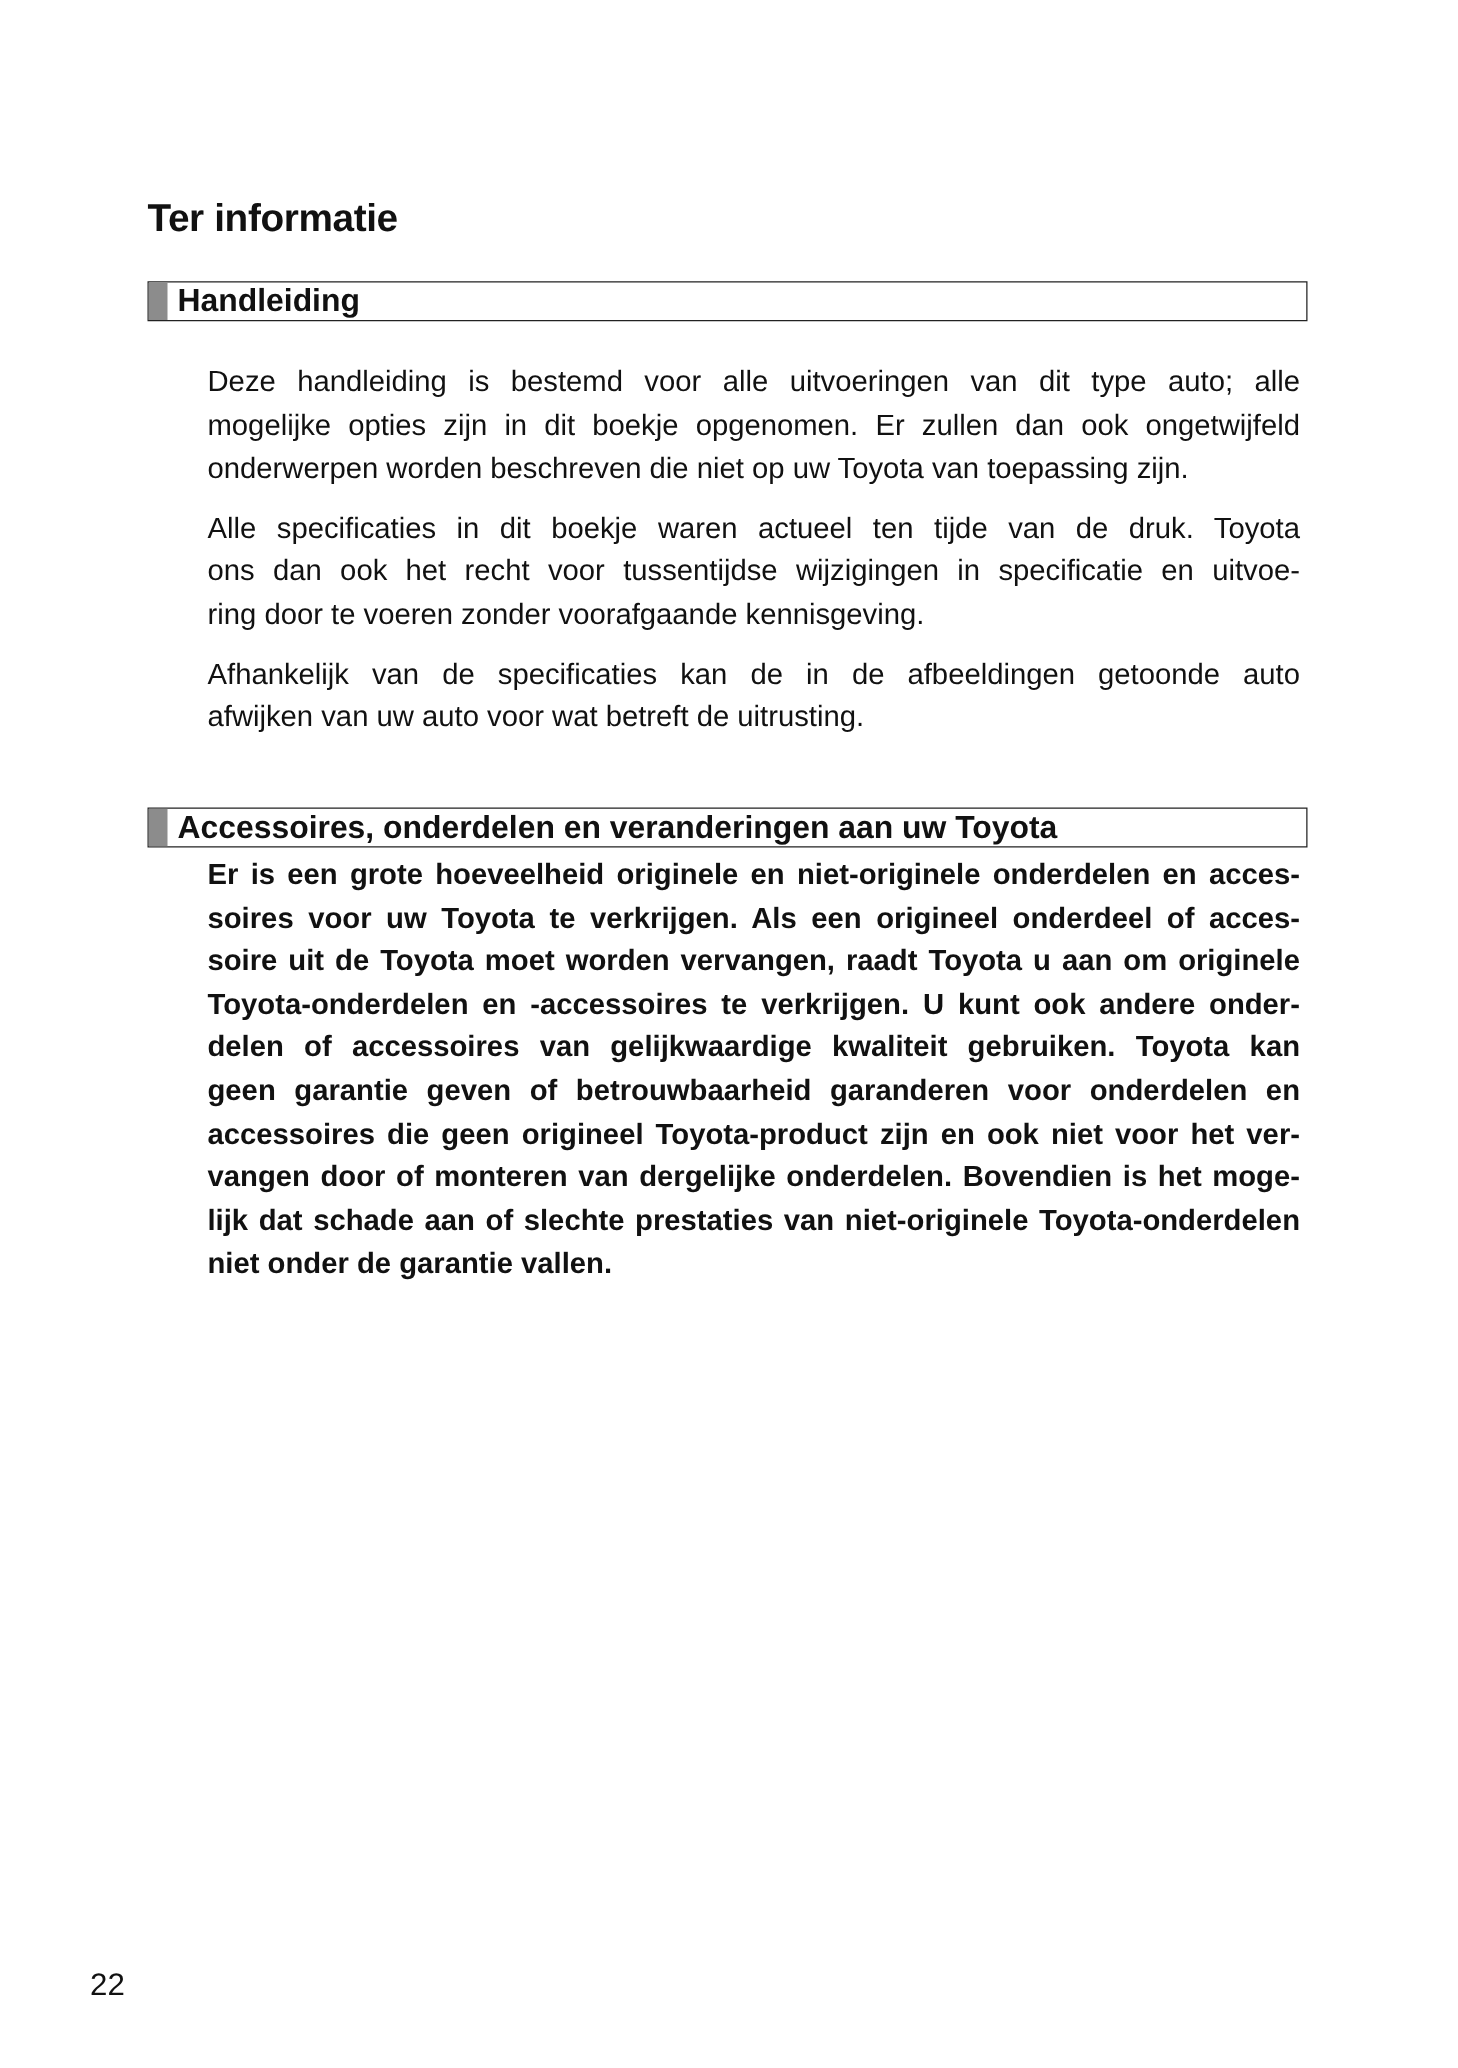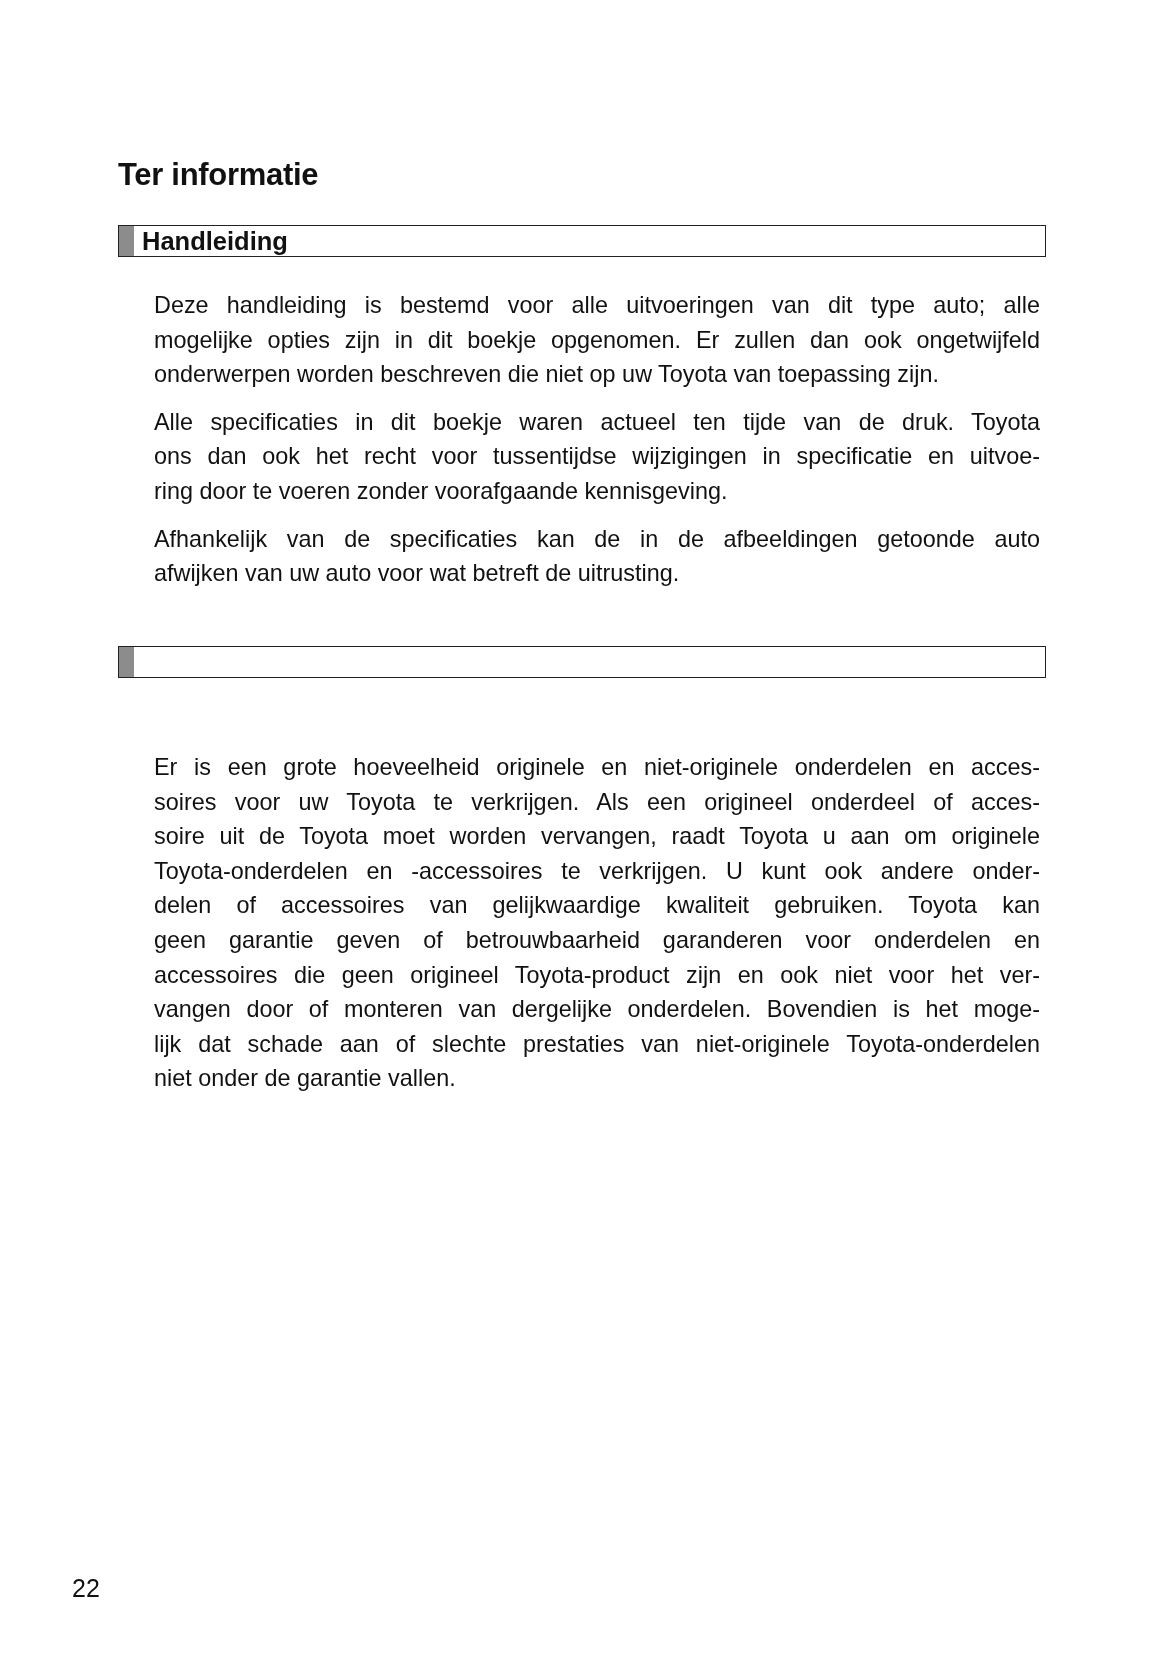--- a/index.html
+++ b/index.html
@@ -51,21 +51,21 @@
     }
     .section-body {
       position: absolute;
       left: 150px;
       width: 890px;
     }
     .para {
       font-size: 23.4px;
       line-height: 34.6px;
       text-align: justify;
-      margin: 0 0 13px 4px;
+      margin: 0 0 13px 16px;
       hyphens: manual;
     }
     .para .line {
       display: block;
       text-align: justify;
       text-align-last: justify;
       white-space: nowrap;
     }
     .para .line.last {
       text-align-last: left;
@@ -100,23 +100,24 @@
     <span class="line last">ring door te voeren zonder voorafgaande kennisgeving.</span>
   </p>
   <p class="para">
     <span class="line">Afhankelijk van de specificaties kan de in de afbeeldingen getoonde auto</span>
     <span class="line last">afwijken van uw auto voor wat betreft de uitrusting.</span>
   </p>
 </div>
 
 <div class="section-heading" style="top:646px;">
   <span class="bar"></span>
+  <span class="label">Accessoires, onderdelen en veranderingen aan uw Toyota</span>
 </div>
 
-<div class="section-body" style="top:750px;">
+<div class="section-body" style="top:682px;font-weight:bold;">
   <p class="para">
     <span class="line">Er is een grote hoeveelheid originele en niet-originele onderdelen en acces-</span>
     <span class="line">soires voor uw Toyota te verkrijgen. Als een origineel onderdeel of acces-</span>
     <span class="line">soire uit de Toyota moet worden vervangen, raadt Toyota u aan om originele</span>
     <span class="line">Toyota-onderdelen en -accessoires te verkrijgen. U kunt ook andere onder-</span>
     <span class="line">delen of accessoires van gelijkwaardige kwaliteit gebruiken. Toyota kan</span>
     <span class="line">geen garantie geven of betrouwbaarheid garanderen voor onderdelen en</span>
     <span class="line">accessoires die geen origineel Toyota-product zijn en ook niet voor het ver-</span>
     <span class="line">vangen door of monteren van dergelijke onderdelen. Bovendien is het moge-</span>
     <span class="line">lijk dat schade aan of slechte prestaties van niet-originele Toyota-onderdelen</span>

